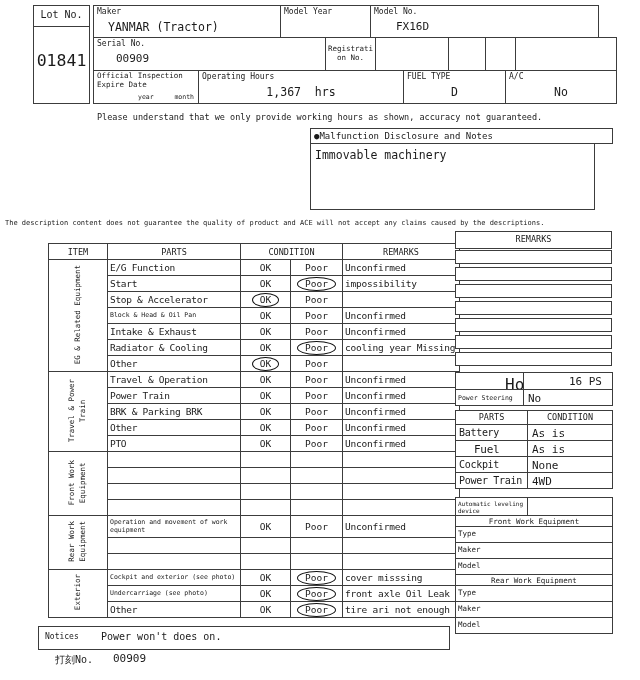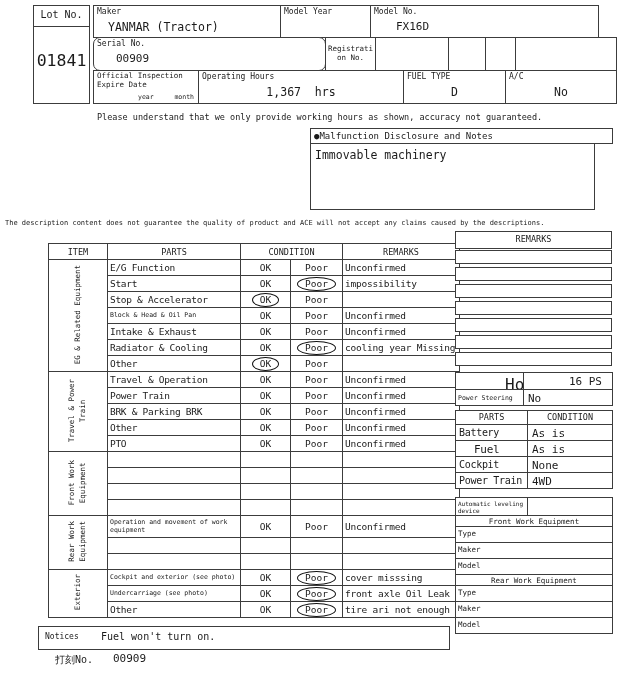--- a/index.html
+++ b/index.html
@@ -51,21 +51,21 @@
     <div class="val" style="left:14px;bottom:3px;">YANMAR (Tractor)</div>
   </div>
   <div class="cell" style="left:280px;top:5px;width:91px;height:33px;">
     <span class="lbl">Model Year</span>
   </div>
   <div class="cell" style="left:370px;top:5px;width:229px;height:33px;">
     <span class="lbl">Model No.</span>
     <div class="val" style="left:25px;bottom:4px;font-size:11px;">FX16D</div>
   </div>
 
-  <div class="cell" style="left:93px;top:37px;width:233px;height:34px;border-radius:7px;">
+  <div class="cell" style="left:93px;top:37px;width:233px;height:34px;">
     <span class="lbl">Serial No.</span>
     <div class="val" style="left:22px;bottom:5px;font-size:11px;">00909</div>
   </div>
   <div class="cell" style="left:325px;top:37px;width:51px;height:34px;">
     <div style="position:absolute;top:6px;left:1px;right:1px;text-align:center;font-size:7.5px;line-height:1.25;overflow-wrap:anywhere;">Registration No.</div>
   </div>
   <div class="cell" style="left:375px;top:37px;width:74px;height:34px;"></div>
   <div class="cell" style="left:448px;top:37px;width:38px;height:34px;"></div>
   <div class="cell" style="left:485px;top:37px;width:31px;height:34px;"></div>
   <div class="cell" style="left:515px;top:37px;width:102px;height:34px;"></div>
@@ -257,21 +257,21 @@
           <td class="part-cell">Other</td>
           <td class="cond-cell"><span>OK</span></td>
           <td class="cond-cell"><span class="circ">Poor</span></td>
           <td class="remark-cell">tire ari not enough</td>
         </tr>
       </tbody>
   </table>
 
   <div class="cell" style="left:38px;top:626px;width:412px;height:24px;">
     <div class="notices-lbl">Notices</div>
-    <div class="notices-txt">Fuel won't turn on.</div>
+    <div class="notices-txt">Power won't does on.</div>
   </div>
 
   <div class="cell" style="left:455px;top:231px;width:157px;height:18px;">
     <div class="panel-hdr">REMARKS</div>
   </div>
   <div id="remarks-rows">
       <div class="remark-line"></div>
       <div class="remark-line"></div>
       <div class="remark-line"></div>
       <div class="remark-line"></div>

